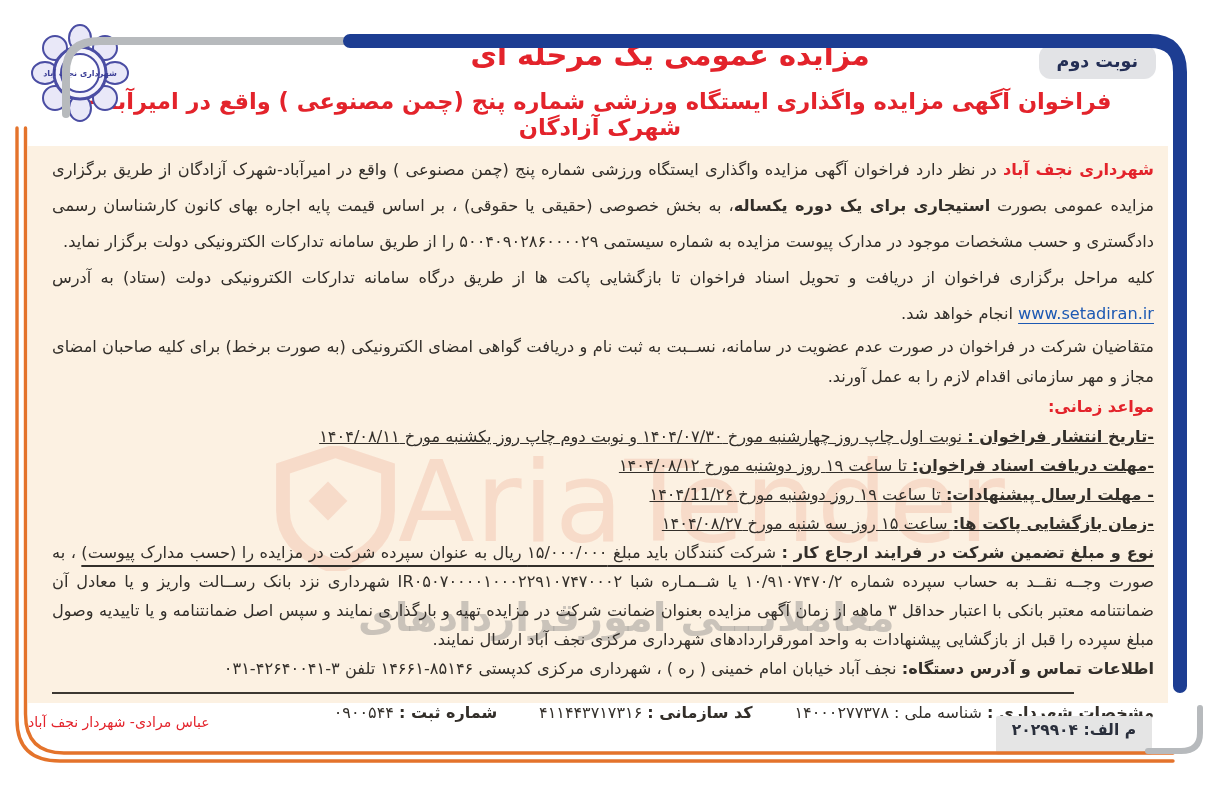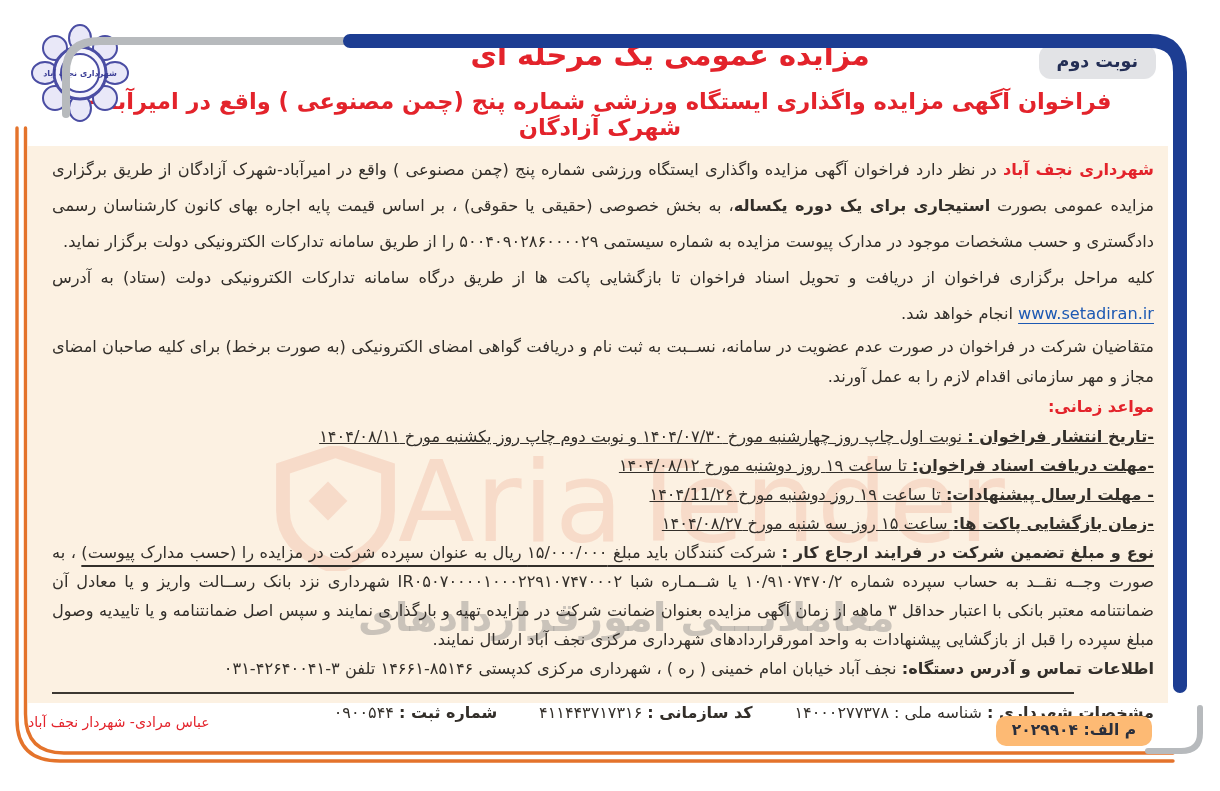--- a/index.html
+++ b/index.html
@@ -30,22 +30,22 @@
   .specs{display:flex;gap:42px;line-height:28px;font-size:16px;position:relative;z-index:2;}
   
   .wm{position:absolute;left:245px;top:300px;z-index:1;display:flex;align-items:flex-start;direction:ltr;
       color:rgba(222,104,74,0.16);font-weight:normal;pointer-events:none;}
   .wm-text{font-size:112px;letter-spacing:1px;line-height:1;}
   .wm-fa{position:absolute;left:330px;top:448px;z-index:1;color:rgba(128,128,128,0.40);
          font-size:40px;font-weight:bold;letter-spacing:8px;pointer-events:none;white-space:nowrap;}
   
   .signature{position:absolute;left:28px;top:714px;width:950px;text-align:left;z-index:3;
              color:#e3232b;font-weight:normal;font-size:14px;}
-  .permit-badge{position:absolute;right:68px;top:716px;z-index:3;background:#fdba74;border-radius:10px;
-                padding:5px 16px 7px;color:#2a2f3c;font-weight:bold;font-size:15.5px;}
+  .permit-badge{position:absolute;right:68px;top:716px;z-index:3;background:#e5e5e5;border-radius:2px;
+                padding:5px 16px 16px;color:#2a2f3c;font-weight:bold;font-size:15.5px;}
 </style>
 </head>
 <body>
 
 <div class="page">
 
   <svg class="frame" width="1220" height="791" viewBox="0 0 1220 791">
     <path d="M 352 41 H 100 Q 66 41 66 72 V 114" fill="none" stroke="#b7babd" stroke-width="8" stroke-linecap="round"></path>
     <path d="M 350 41 H 1150 Q 1180 41 1180 72 V 686" fill="none" stroke="#1d3d92" stroke-width="14" stroke-linecap="round"></path>
     <path d="M 17 128 V 720 Q 17 761 60 761 H 1173" fill="none" stroke="#e4732b" stroke-width="3.4" stroke-linecap="round"></path>

